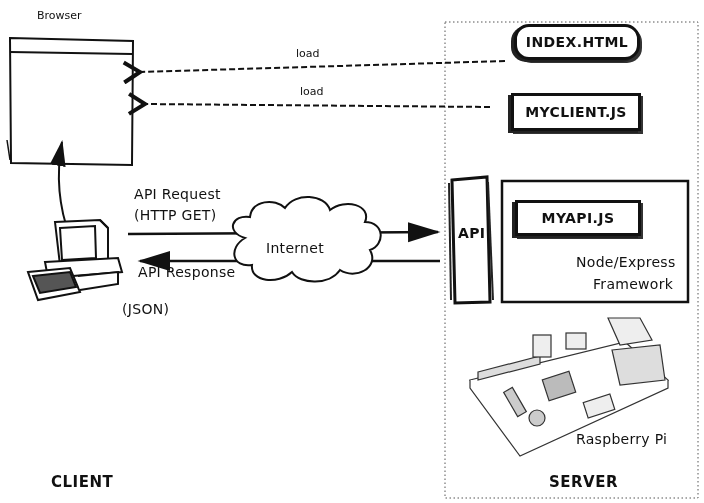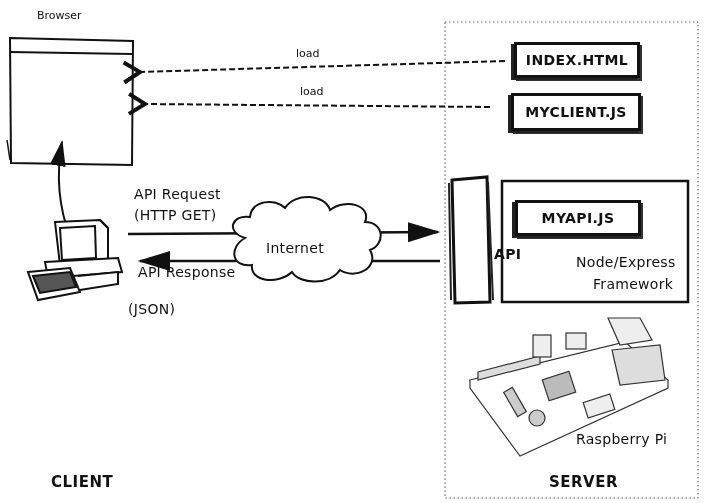--- a/index.html
+++ b/index.html
@@ -77,33 +77,33 @@
     <rect x="585" y="398" width="28" height="16" transform="rotate(-18 599 406)" fill="#eee"></rect>
     <rect x="510" y="388" width="10" height="28" transform="rotate(-30 515 402)" fill="#ccc"></rect>
   </g>
 </svg>
 
 <div class="txt small" style="left:37px;top:9px;">Browser</div>
 
 <div class="txt small" style="left:296px;top:47px;">load</div>
 <div class="txt small" style="left:300px;top:85px;">load</div>
 
-<div class="filebox" style="left:514px;top:42px;width:120px;height:30px;">INDEX.HTML</div>
+<div class="filebox" style="left:514px;top:24px;width:120px;height:30px;border-radius:15px;">INDEX.HTML</div>
 <div class="filebox" style="left:511px;top:93px;width:124px;height:32px;">MYCLIENT.JS</div>
 <div class="filebox" style="left:515px;top:200px;width:120px;height:30px;">MYAPI.JS</div>
 
 <div class="txt mid" style="left:134px;top:186px;">API Request</div>
 <div class="txt mid" style="left:134px;top:207px;">(HTTP GET)</div>
 
 <div class="txt mid" style="left:138px;top:264px;">API Response</div>
-<div class="txt mid" style="left:128px;top:301px;">(JSON)</div>
+<div class="txt mid" style="left:122px;top:301px;">(JSON)</div>
 
 <div class="txt mid" style="left:266px;top:240px;">Internet</div>
 
-<div class="txt mid" style="left:458px;top:246px;font-weight:bold;margin-left:36px;">API</div>
+<div class="txt mid" style="left:458px;top:225px;font-weight:bold;">API</div>
 
 <div class="txt mid" style="left:576px;top:254px;">Node/Express</div>
 <div class="txt mid" style="left:593px;top:276px;">Framework</div>
 
 <div class="txt mid" style="left:576px;top:431px;">Raspberry Pi</div>
 
 <div class="txt caps" style="left:43px;top:473px;margin-left:8px;">CLIENT</div>
 <div class="txt caps" style="left:549px;top:473px;">SERVER</div>
 
 </body></html>

